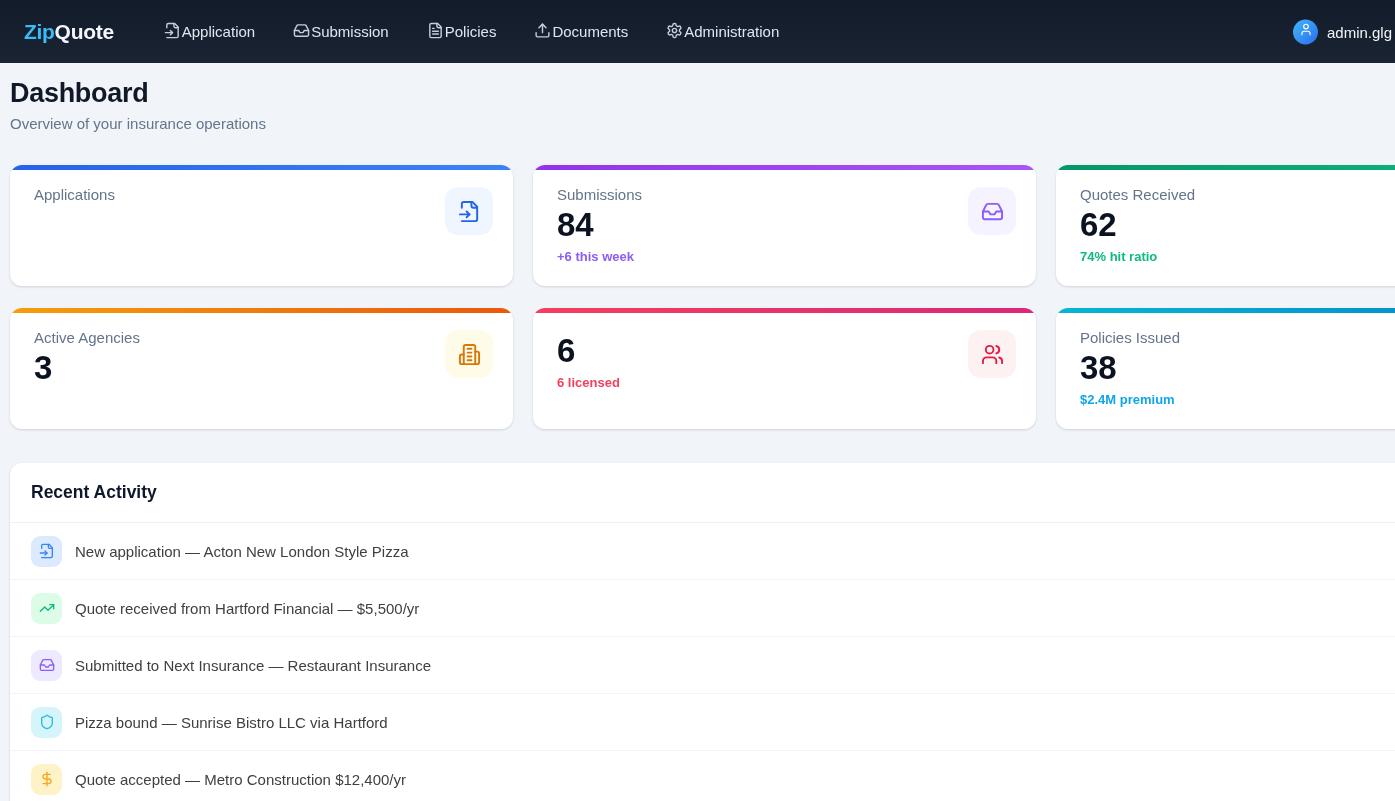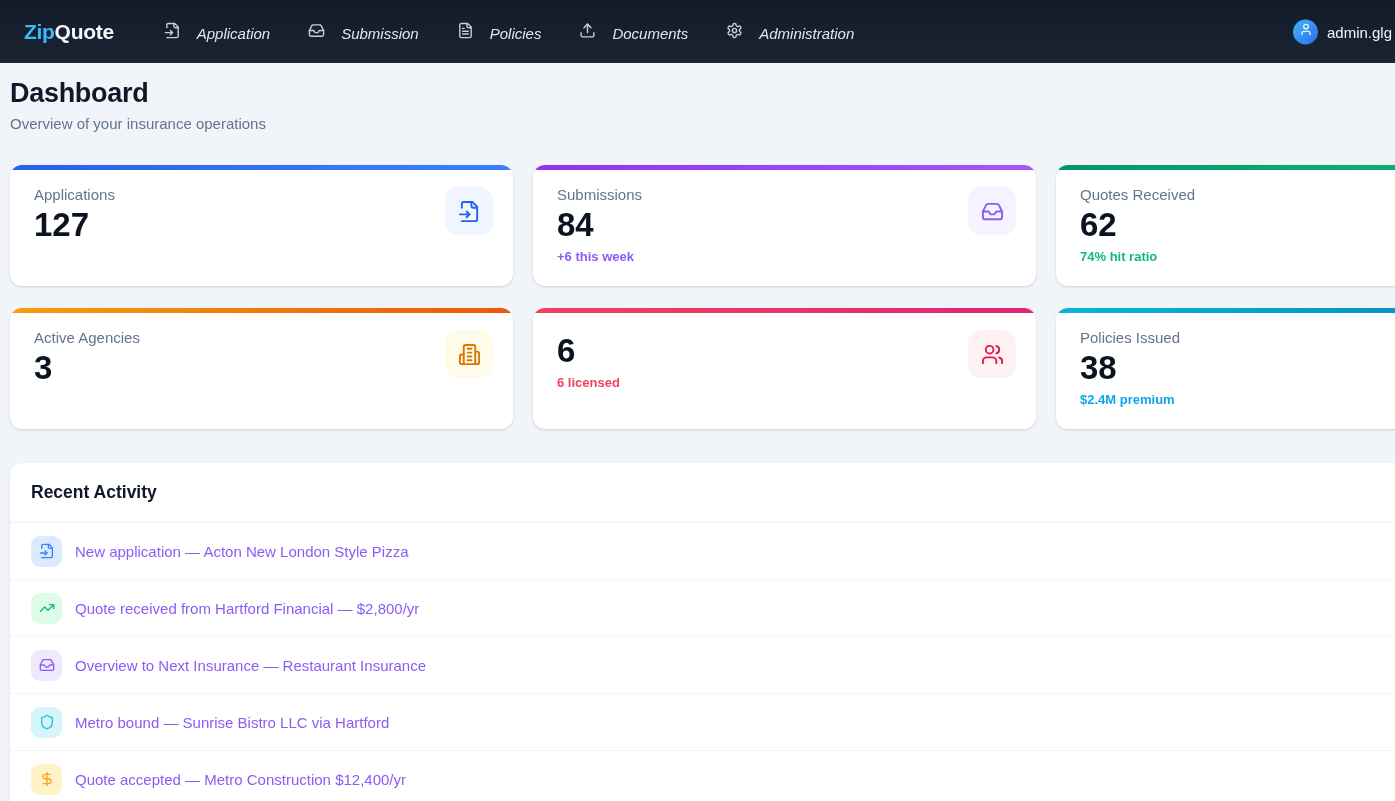--- a/index.html
+++ b/index.html
@@ -19,22 +19,22 @@
     background: linear-gradient(180deg, #121b2a 0%, #1a2433 100%);
     display: flex;
     align-items: center;
     padding-left: 24px;
   }
   .logo { font-size: 21px; font-weight: 800; letter-spacing: -0.3px; cursor: pointer; }
   .logo .zip { color: #38bdf8; }
   .logo .quote { color: #f4f7fb; }
   .nav-items { display: flex; align-items: center; gap: 38px; margin-left: 50px; }
   .nav-item {
-    display: flex; align-items: flex-end; gap: 16px;
-    color: #dfe6ef; font-size: 15px; cursor: pointer; white-space: nowrap; font-style: italic;
+    display: flex; align-items: center; gap: 1px;
+    color: #dfe6ef; font-size: 15px; cursor: pointer; white-space: nowrap;
   }
   .nav-item svg { width: 17px; height: 17px; stroke: #c3ceda; }
   .user-chip {
     position: absolute; left: 1293px; top: 50%; transform: translateY(-50%);
     display: flex; align-items: center; gap: 9px; cursor: pointer;
   }
   .avatar {
     width: 25px; height: 25px; border-radius: 50%;
     background: linear-gradient(135deg, #41b7f8 0%, #2b6ef0 100%);
     display: flex; align-items: center; justify-content: center;
@@ -95,21 +95,21 @@
     height: 57px;
     display: flex; align-items: center; gap: 13px;
     padding: 0 24px 0 21px;
     border-bottom: 1px solid #f1f5f9;
   }
   .activity-chip {
     width: 31px; height: 31px; border-radius: 9px; flex: 0 0 auto;
     display: flex; align-items: center; justify-content: center;
   }
   .activity-chip svg { width: 16px; height: 16px; }
-  .activity-text { font-size: 15px; color: #8b5cf6; }
+  .activity-text { font-size: 15px; color: #404040; }
 </style>
 </head>
 <body>
 
 <nav class="topnav">
   <div class="logo">
     <span class="zip">Zip</span><span class="quote">Quote</span>
   </div>
   <div class="nav-items" id="nav-items">
       <div class="nav-item">
@@ -166,21 +166,20 @@
 </nav>
 
 <main>
   <h1 class="page-title">Dashboard</h1>
   <p class="page-subtitle">Overview of your insurance operations</p>
 
   <section class="stats-grid" id="stats-grid">
       <div class="stat-card">
         <div class="stat-strip" style="background:linear-gradient(90deg,#2563eb,#3b82f6)"></div>
         <div class="stat-label">Applications</div>
-        <div class="stat-value">127</div>
         <div class="stat-chip" style="background:#eff6ff;color:#2563eb">
           <svg viewBox="0 0 24 24" fill="none" stroke="currentColor" stroke-width="2" stroke-linecap="round" stroke-linejoin="round">
             <path d="M4 22h14a2 2 0 0 0 2-2V7l-5-5H6a2 2 0 0 0-2 2v4"></path>
             <path d="M14 2v4a2 2 0 0 0 2 2h4"></path>
             <path d="M2 15h10"></path>
             <path d="m9 18 3-3-3-3"></path>
           </svg>
         </div>
       </div>
       <div class="stat-card">
@@ -252,38 +251,38 @@
           </div>
           <div class="activity-text">New application — Acton New London Style Pizza</div>
         </div>
         <div class="activity-row">
           <div class="activity-chip" style="background:#dcfce7;color:#10b981">
             <svg viewBox="0 0 24 24" fill="none" stroke="currentColor" stroke-width="2" stroke-linecap="round" stroke-linejoin="round">
               <polyline points="22 7 13.5 15.5 8.5 10.5 2 17"></polyline>
               <polyline points="16 7 22 7 22 13"></polyline>
             </svg>
           </div>
-          <div class="activity-text">Quote received from Hartford Financial — $2,800/yr</div>
+          <div class="activity-text">Quote received from Hartford Financial — $5,500/yr</div>
         </div>
         <div class="activity-row">
           <div class="activity-chip" style="background:#ede9fe;color:#8b5cf6">
             <svg viewBox="0 0 24 24" fill="none" stroke="currentColor" stroke-width="2" stroke-linecap="round" stroke-linejoin="round">
               <polyline points="22 12 16 12 14 15 10 15 8 12 2 12"></polyline>
               <path d="M5.45 5.11 2 12v6a2 2 0 0 0 2 2h16a2 2 0 0 0 2-2v-6l-3.45-6.89A2 2 0 0 0 16.76 4H7.24a2 2 0 0 0-1.79 1.11z"></path>
             </svg>
           </div>
-          <div class="activity-text">Overview to Next Insurance — Restaurant Insurance</div>
+          <div class="activity-text">Submitted to Next Insurance — Restaurant Insurance</div>
         </div>
         <div class="activity-row">
           <div class="activity-chip" style="background:#d5f5fa;color:#22c0dd">
             <svg viewBox="0 0 24 24" fill="none" stroke="currentColor" stroke-width="2" stroke-linecap="round" stroke-linejoin="round">
               <path d="M20 13c0 5-3.5 7.5-7.66 8.95a1 1 0 0 1-.67-.01C7.5 20.5 4 18 4 13V6a1 1 0 0 1 1-1c2 0 4.5-1.2 6.24-2.72a1 1 0 0 1 1.52 0C14.5 3.81 17 5 19 5a1 1 0 0 1 1 1z"></path>
             </svg>
           </div>
-          <div class="activity-text">Metro bound — Sunrise Bistro LLC via Hartford</div>
+          <div class="activity-text">Pizza bound — Sunrise Bistro LLC via Hartford</div>
         </div>
         <div class="activity-row">
           <div class="activity-chip" style="background:#fef3c7;color:#f5a623">
             <svg viewBox="0 0 24 24" fill="none" stroke="currentColor" stroke-width="2" stroke-linecap="round" stroke-linejoin="round">
               <line x1="12" x2="12" y1="2" y2="22"></line>
               <path d="M17 5H9.5a3.5 3.5 0 0 0 0 7h5a3.5 3.5 0 0 1 0 7H6"></path>
             </svg>
           </div>
           <div class="activity-text">Quote accepted — Metro Construction $12,400/yr</div>
         </div>

